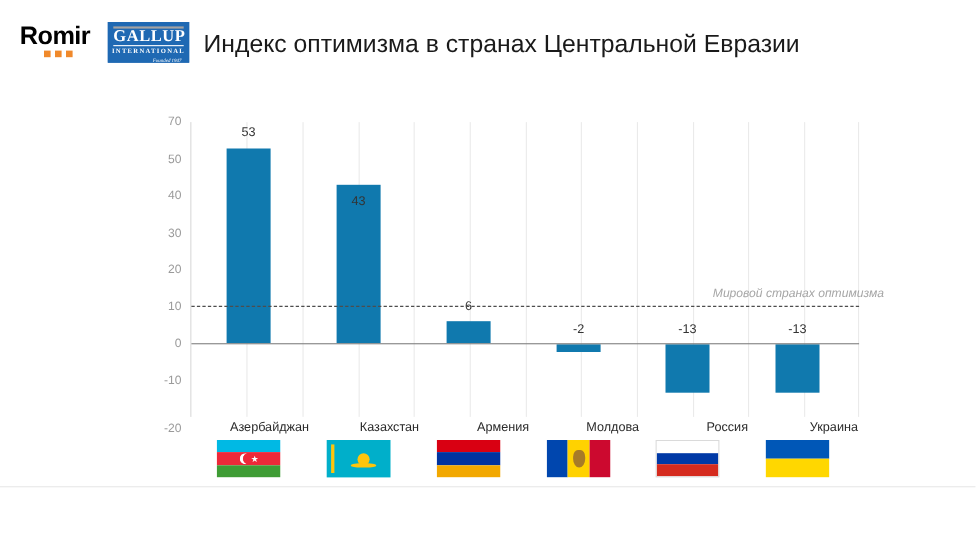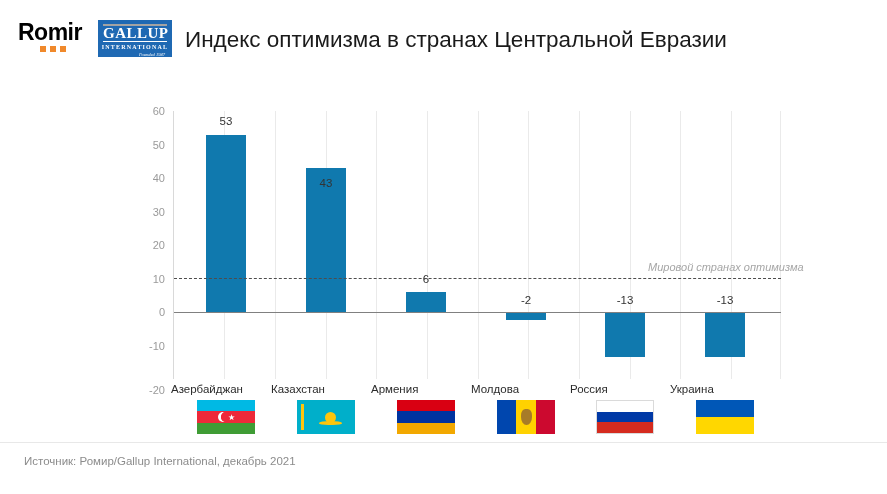--- a/index.html
+++ b/index.html
@@ -164,21 +164,21 @@
     width: 60px;
     text-align: center;
     font-size: 11.5px;
     color: #333333;
   }
 
   .cat-label {
     position: absolute;
     top: 383px;
     width: 110px;
-    text-align: left;
+    text-align: right;
     font-size: 11.5px;
     color: #2b2b2b;
   }
 
   
   .flag {
     position: absolute;
     top: 400px;
     width: 58px;
     height: 34px;
@@ -296,21 +296,21 @@
   <div class="logo-gallup">
     <div class="g-main">GALLUP</div>
     <div class="g-sub">INTERNATIONAL</div>
     <div class="g-sub2">Founded 1947</div>
   </div>
 
   <div class="chart-title">Индекс оптимизма в странах Центральной Евразии</div>
 
   <div class="plot-wrap">
 
-    <div class="ytick" style="top:111px">60</div>
+    <div class="ytick" style="top:111px">70</div>
     <div class="ytick" style="top:144.5px">50</div>
     <div class="ytick" style="top:178px">40</div>
     <div class="ytick" style="top:212px">30</div>
     <div class="ytick" style="top:245px">20</div>
     <div class="ytick" style="top:278.5px">10</div>
     <div class="ytick" style="top:312px">0</div>
     <div class="ytick" style="top:345.5px">-10</div>
     <div class="ytick" style="top:390px">-20</div>
 
     <div class="axis-left"></div>
@@ -385,15 +385,14 @@
         <div class="band b3"></div>
     </div>
     <div class="flag fl-ua" style="left:696px;">
       <div class="band b1"></div>
         <div class="band b2"></div>
     </div>
 
   </div>
 
   <div class="footer-rule"></div>
-  <div class="source">Источник: Ромир/Gallup International, декабрь 2021</div>
 
 </div>
 
 </body></html>

